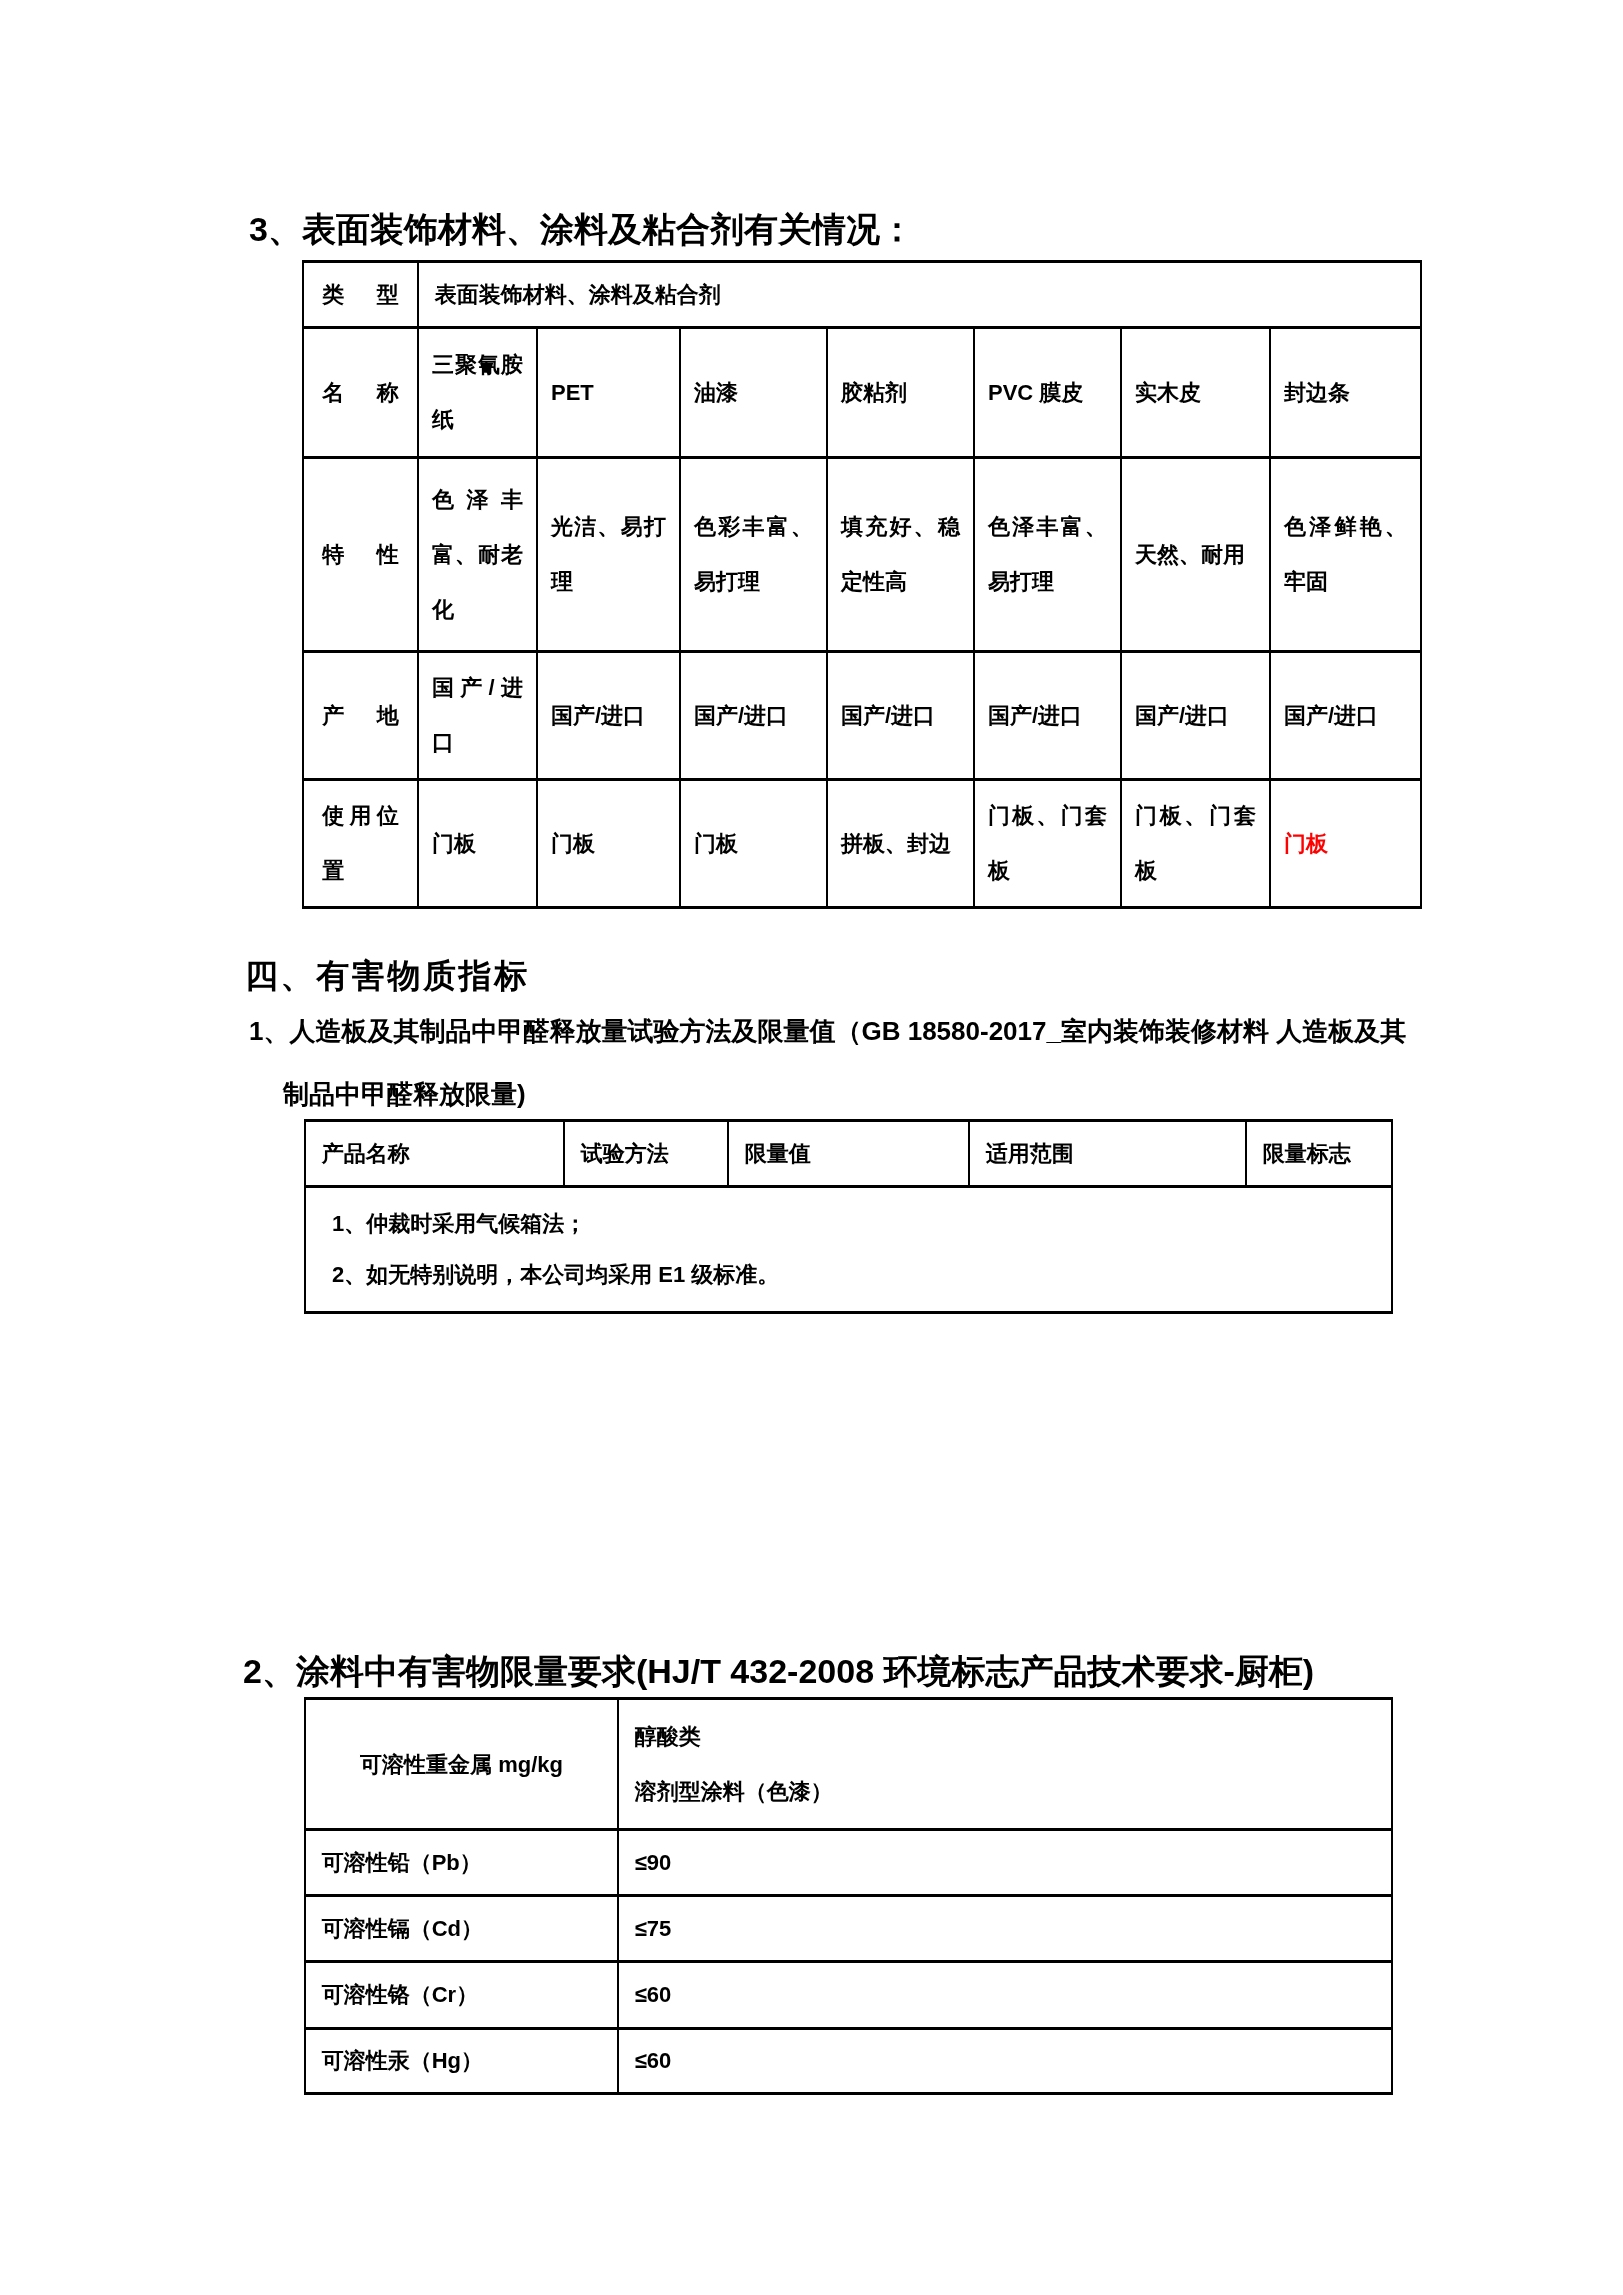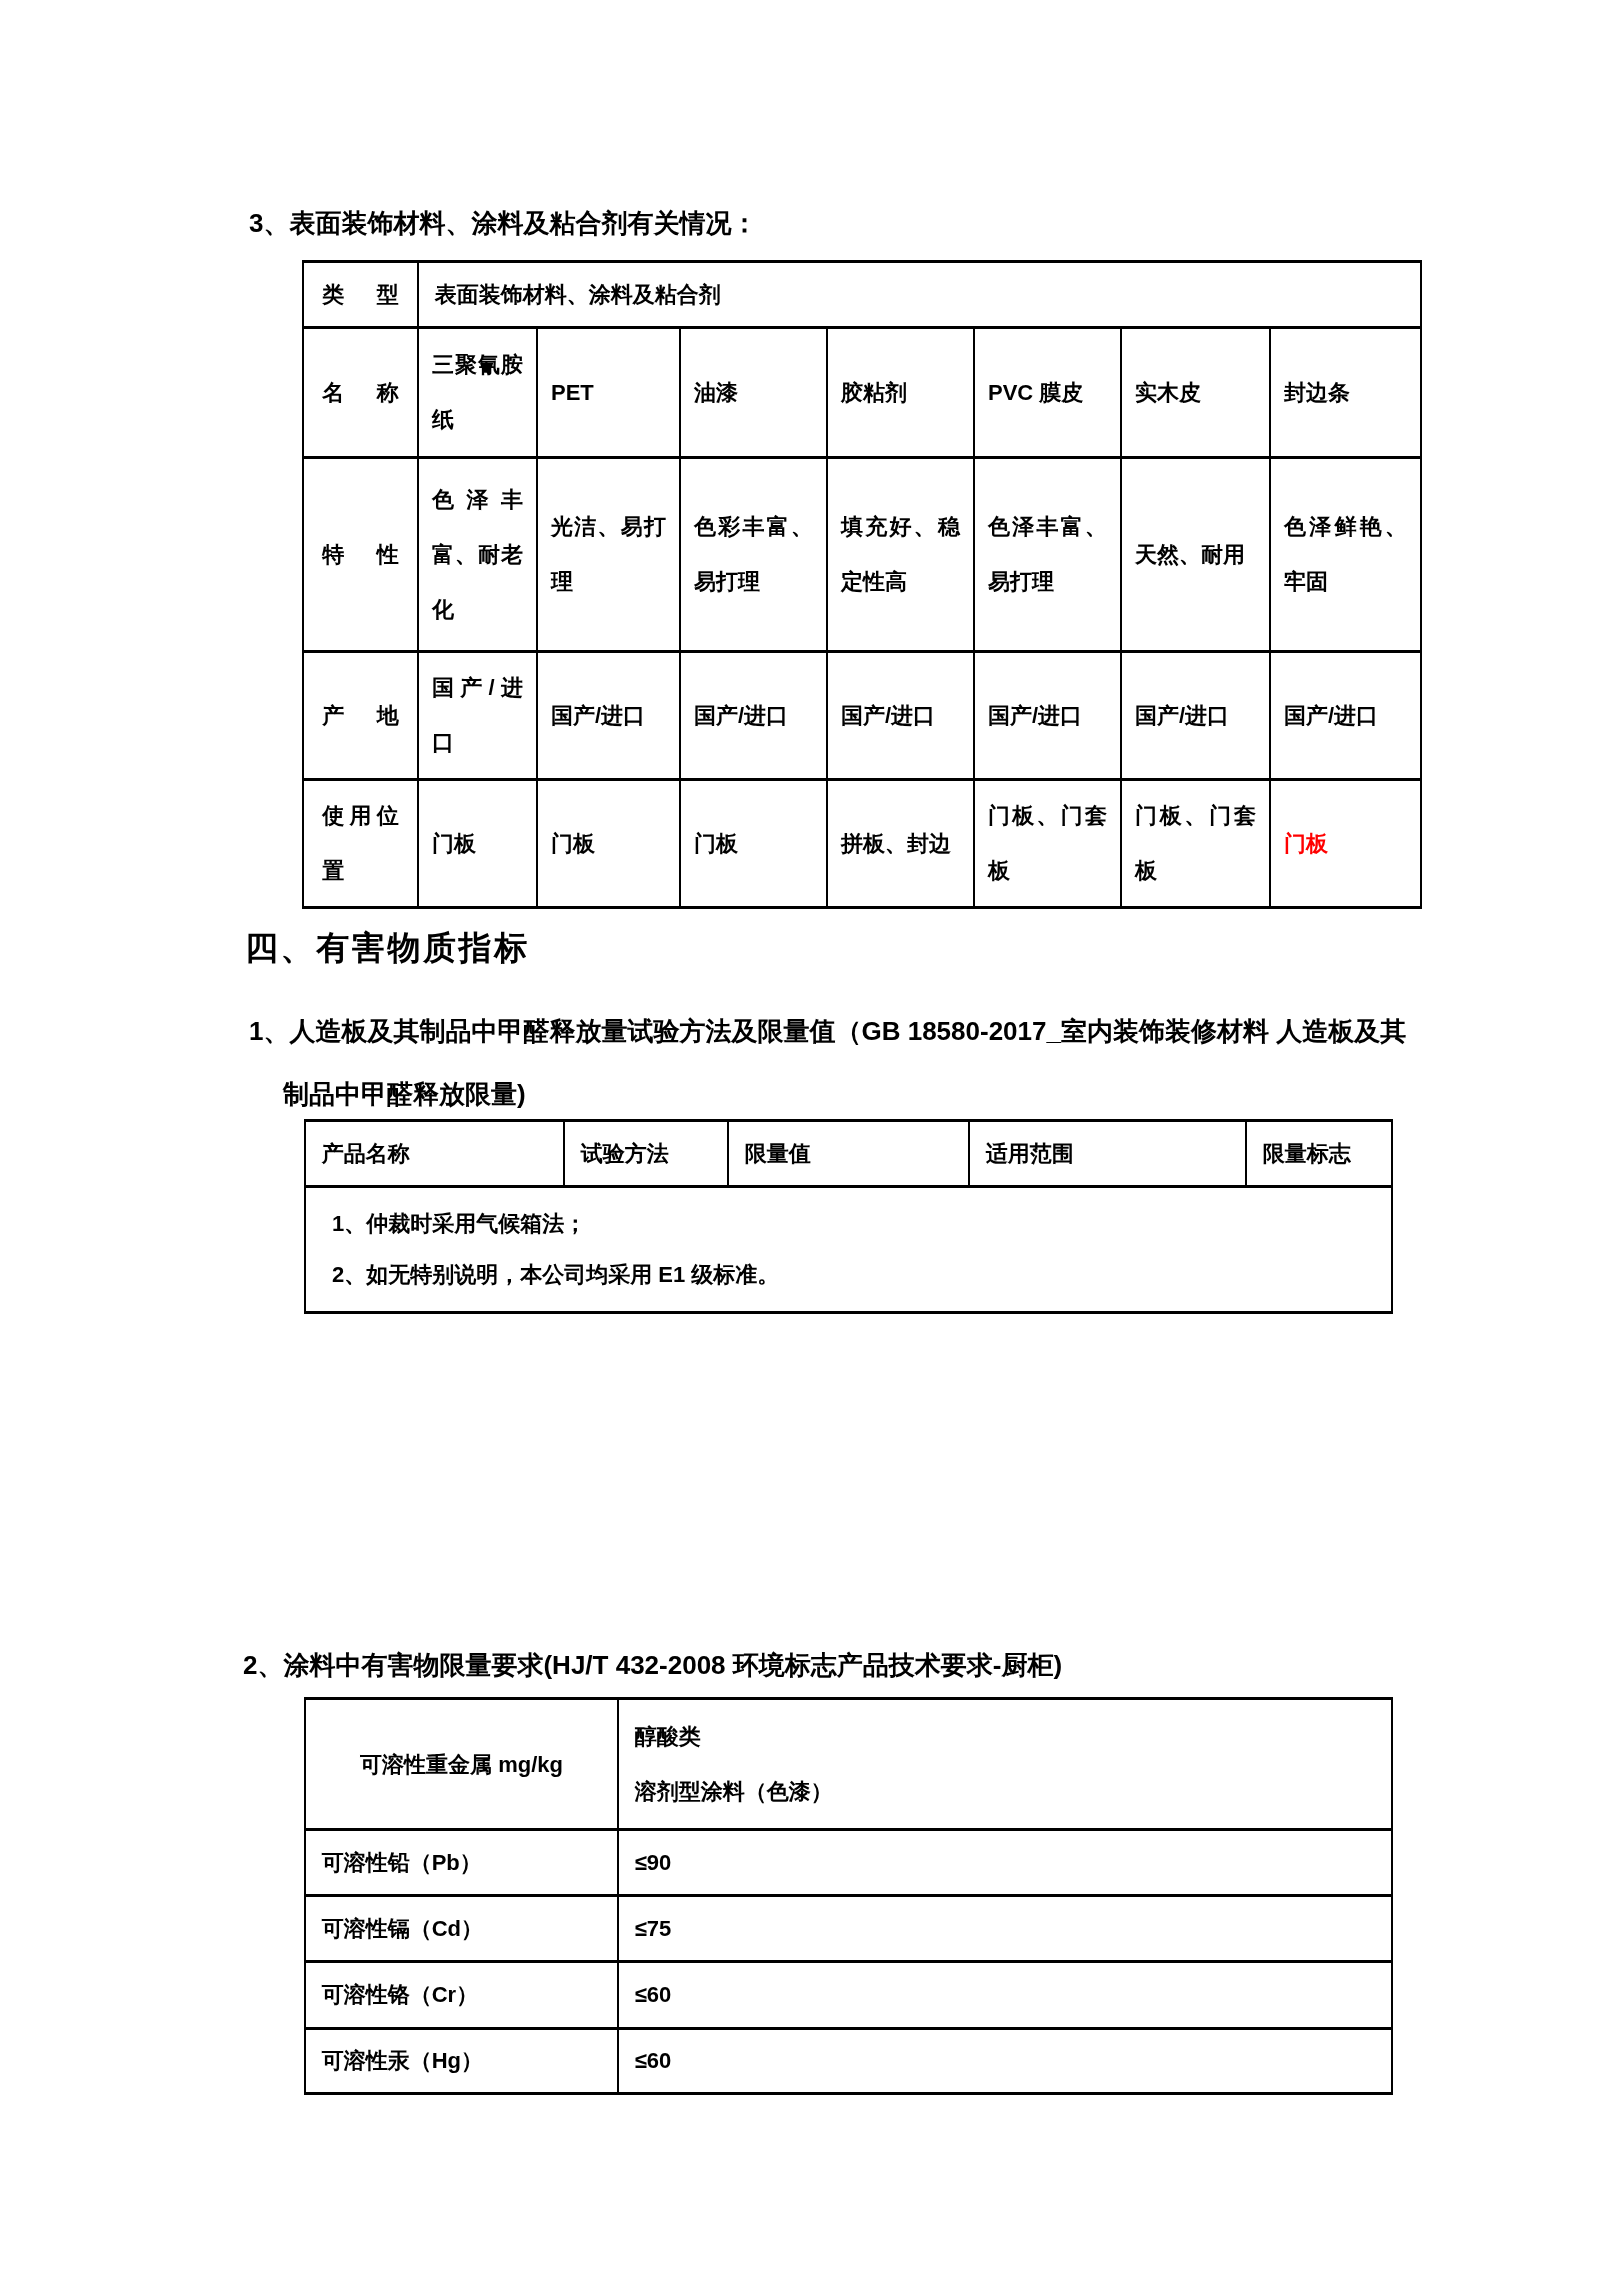--- a/index.html
+++ b/index.html
@@ -6,21 +6,21 @@
   .page{
     position:relative;
     width:1623px;height:2295px;
     background:#ffffff;
     color:#000;
     font-family:"Liberation Sans",sans-serif;
     font-weight:600;
     overflow:hidden;
   }
   .abs{position:absolute;}
-  .h-small{font-size:26px;line-height:1.3;white-space:nowrap;}
+  .h-small{font-size:34px;line-height:1.3;white-space:nowrap;}
   .h-big{font-size:33px;font-weight:800;line-height:1.2;white-space:nowrap;letter-spacing:2.6px;}
   .para{font-size:26px;line-height:63px;}
   .para .indent{padding-left:34px;}
   table{border-collapse:collapse;table-layout:fixed;position:absolute;background:#fff;}
   td{
     border:2px solid #000;
     border-top-width:3.3px;border-bottom-width:3.3px;
     font-size:22px;line-height:2.5;
     vertical-align:middle;
     word-break:break-all;
@@ -93,21 +93,21 @@
       <td class="jus">门板</td>
       <td class="jus">门板</td>
       <td class="jus">拼板、封边</td>
       <td class="jus">门板、门套板</td>
       <td class="jus">门板、门套板</td>
       <td class="jus red">门板</td>
     </tr>
   </tbody>
     </table>
 
-  <div class="abs h-big" style="left:245px;top:928px;">四、有害物质指标</div>
+  <div class="abs h-big" style="left:245px;top:956px;">四、有害物质指标</div>
 
   <div class="abs para" style="left:249px;top:1000px;width:1171px;">
     <div>1、人造板及其制品中甲醛释放量试验方法及限量值（GB 18580-2017_室内装饰装修材料 人造板及其</div>
     <div class="indent">制品中甲醛释放限量)</div>
   </div>
 
   <table style="left:304px;top:1119px;width:1088px;">
     <colgroup>
       <col style="width:259px">
         <col style="width:164px">

